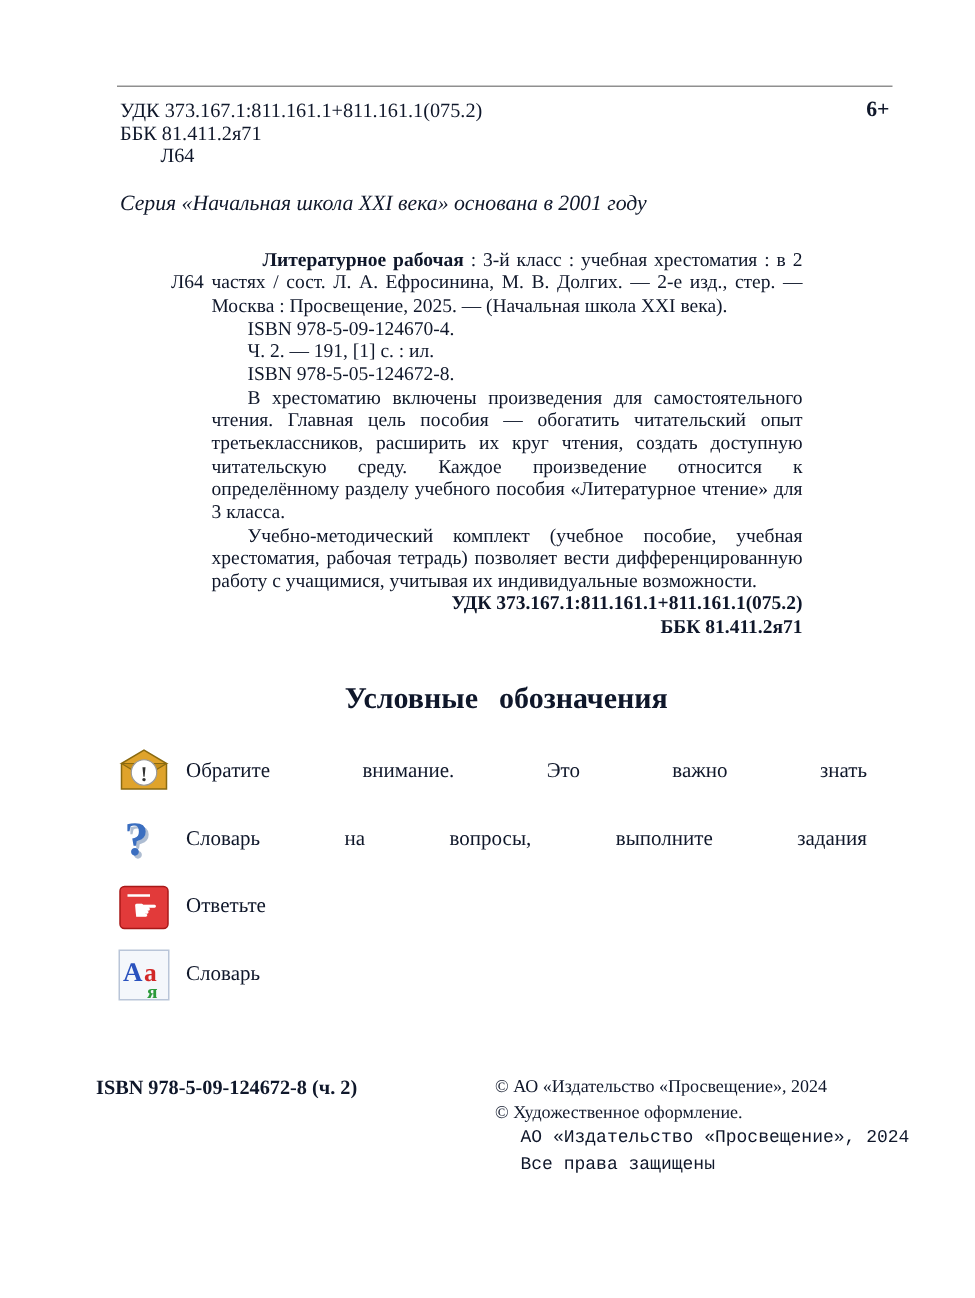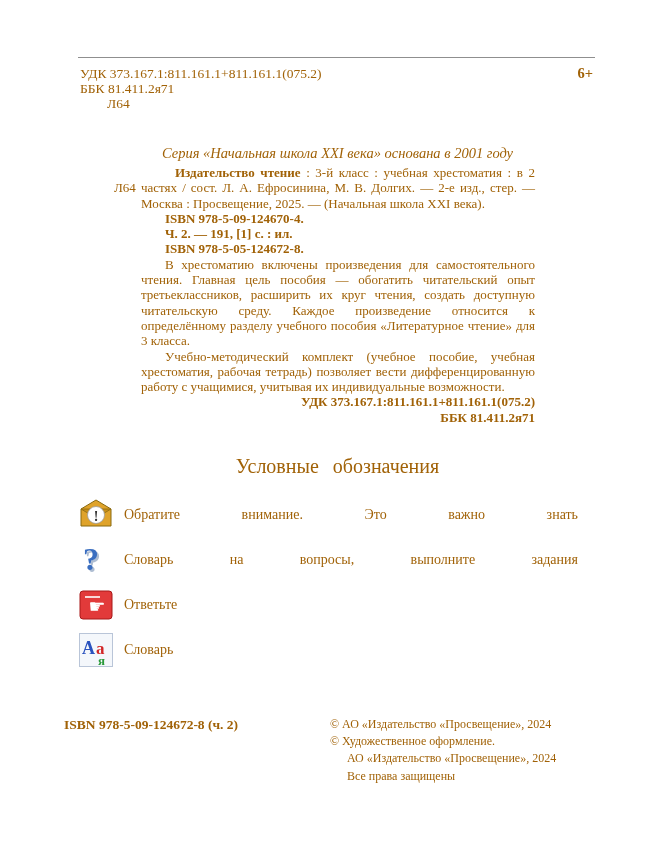--- a/index.html
+++ b/index.html
@@ -3,21 +3,21 @@
 <meta charset="utf-8">
 <title>Imprint page</title>
 <style>
   html, body { margin: 0; padding: 0; background: #ffffff; }
   .page {
     position: relative;
     width: 650px;
     height: 865px;
     background: #ffffff;
     font-family: "Liberation Serif", "DejaVu Serif", serif;
-    color: #a16207;
+    color: #0f172a;
     overflow: hidden;
   }
   .top-rule {
     position: absolute;
     left: 78px; top: 57px;
     width: 517px;
     border-top: 1px solid #8f8f8f;
   }
   .header {
     position: absolute;
@@ -27,50 +27,48 @@
     line-height: 15px;
   }
   .header-row { display: flex; justify-content: space-between; align-items: flex-start; }
   .age-badge { font-weight: bold; font-size: 14.5px; margin-right: 2px; }
   .header-code { margin-left: 27px; }
 
   .series-note {
     position: absolute;
     left: 80px; top: 128px;
     width: 515px;
-    text-align: center;
     font-style: italic;
     font-size: 14.5px;
-    margin-top: 17px;
   }
 
   .bib-block {
     position: absolute;
     left: 141px; top: 165px;
     width: 394px;
     font-size: 13px;
     line-height: 15.3px;
   }
   .bib-block p { margin: 0; }
   .bib-margin-code {
     position: absolute;
     left: -27px; top: 15.3px;
   }
   .bib-entry { text-align: justify; text-indent: 34px; }
-  .bib-line { text-indent: 24px; font-weight: bold; }
+  .bib-line { text-indent: 24px; }
   .bib-para { text-align: justify; text-indent: 24px; }
   .bib-ref { text-align: right; font-weight: bold; }
 
   .legend-title {
     position: absolute;
     left: 80px; top: 455px;
     width: 515px;
     text-align: center;
     font-size: 20px;
-    font-weight: normal;
+    font-weight: bold;
     word-spacing: 9px;
   }
 
   .legend {
     position: absolute;
     left: 78px; top: 497px;
     width: 500px;
   }
   .legend-item {
     display: flex;
@@ -97,21 +95,21 @@
     font-weight: bold;
     font-size: 13.5px;
     line-height: 18px;
   }
   .copyright {
     position: absolute;
     left: 330px; top: 716px;
     font-size: 12px;
     line-height: 17.2px;
   }
-  .copyright .indent { padding-left: 17px; }
+  .copyright .indent { padding-left: 17px; font-family: Liberation Mono, monospace; }
 </style>
 </head>
 <body>
 
 <div class="page">
 
   <div class="top-rule"></div>
 
   <div class="header">
     <div class="header-row">
@@ -119,21 +117,21 @@
       <span class="age-badge">6+</span>
     </div>
     <div>ББК 81.411.2я71</div>
     <div class="header-code">Л64</div>
   </div>
 
   <div class="series-note">Серия «Начальная школа XXI века» основана в 2001 году</div>
 
   <div class="bib-block">
     <span class="bib-margin-code">Л64</span>
-    <p class="bib-entry"><b>Издательство чтение</b><span> : 3-й класс : учебная хрестоматия : в 2 частях / сост. Л. А. Ефросинина, М. В. Долгих. — 2-е изд., стер. — Москва : Просвещение, 2025. — (Начальная школа XXI века).</span></p>
+    <p class="bib-entry"><b>Литературное рабочая</b><span> : 3-й класс : учебная хрестоматия : в 2 частях / сост. Л. А. Ефросинина, М. В. Долгих. — 2-е изд., стер. — Москва : Просвещение, 2025. — (Начальная школа XXI века).</span></p>
     <p class="bib-line">ISBN 978-5-09-124670-4.</p>
     <p class="bib-line">Ч. 2. — 191, [1] с. : ил.</p>
     <p class="bib-line">ISBN 978-5-05-124672-8.</p>
     <p class="bib-para">В хрестоматию включены произведения для самостоятельного чтения. Главная цель пособия — обогатить читательский опыт третьеклассников, расширить их круг чтения, создать доступную читательскую среду. Каждое произведение относится к определённому разделу учебного пособия «Литературное чтение» для 3 класса.</p>
     <p class="bib-para">Учебно-методический комплект (учебное пособие, учебная хрестоматия, рабочая тетрадь) позволяет вести дифференцированную работу с учащимися, учитывая их индивидуальные возможности.</p>
     <p class="bib-ref">УДК 373.167.1:811.161.1+811.161.1(075.2)</p>
     <p class="bib-ref">ББК 81.411.2я71</p>
   </div>
 
   <div class="legend-title">Условные обозначения</div>

